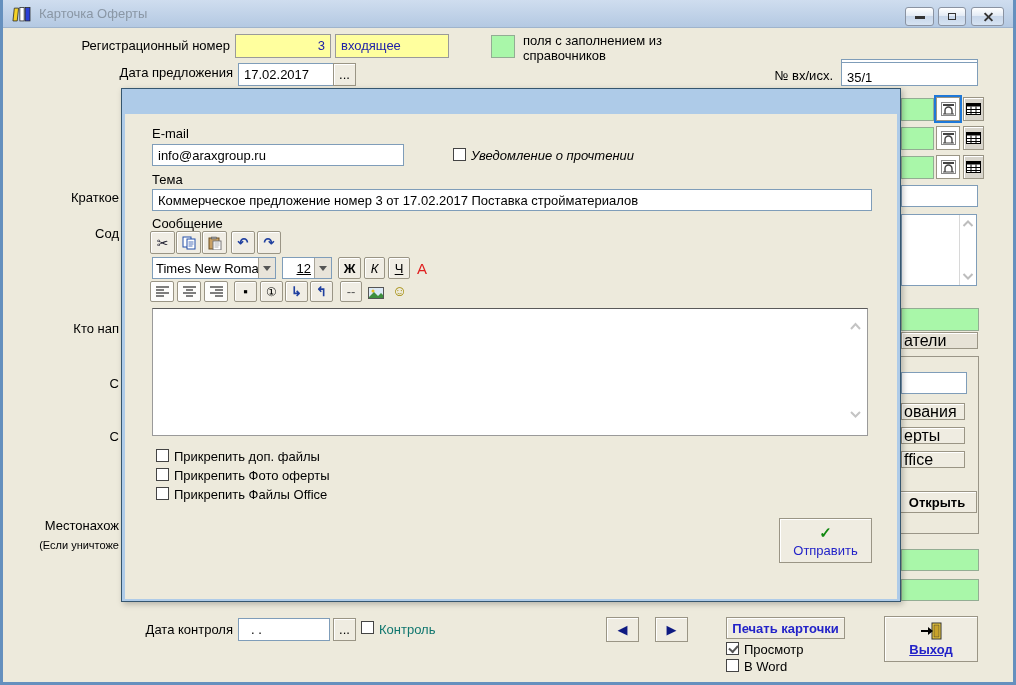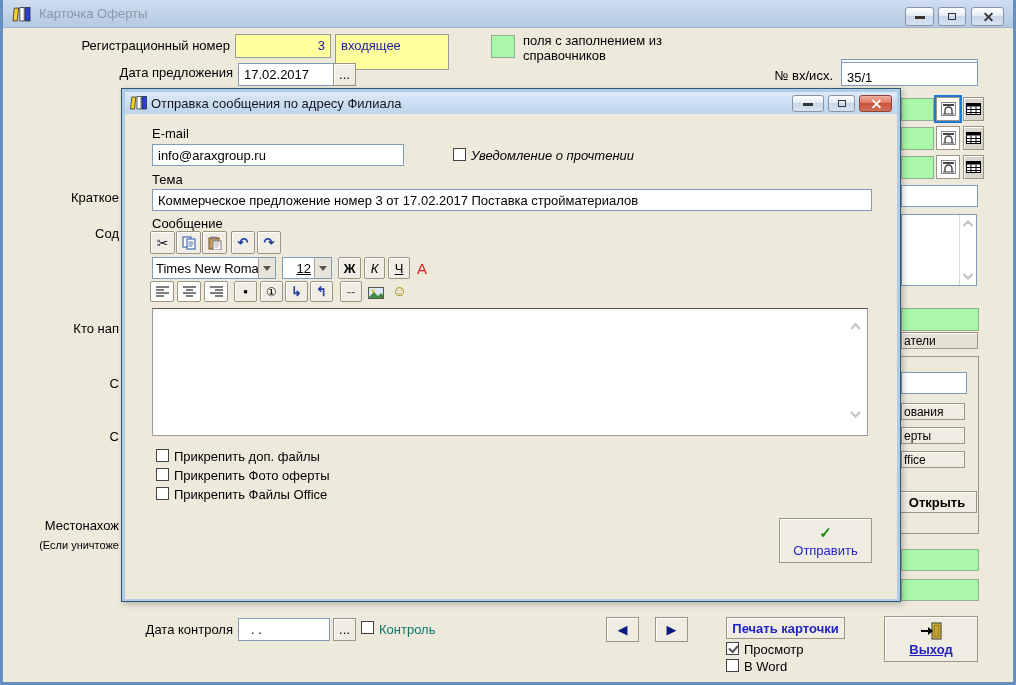--- a/index.html
+++ b/index.html
@@ -21,21 +21,21 @@
         background:linear-gradient(180deg,#FFFFFF,#E3EBF5 45%,#C8D7EA 50%,#D6E3F2);}
   .wbtn.red{background:linear-gradient(180deg,#F0B0A0,#E07A62 45%,#C9523E 50%,#D2715E);border-color:#8E4438;}
   .g-min{position:absolute;left:50%;top:50%;width:10px;height:3px;margin:-1px 0 0 -5px;background:#333;}
   .g-max{position:absolute;left:50%;top:50%;width:8px;height:7px;margin:-4px 0 0 -4px;border:1px solid #333;}
   .g-x i,.g-x b{position:absolute;left:50%;top:50%;width:11px;height:2px;margin:-1px 0 0 -5px;background:#333;}
   .g-x i{transform:rotate(45deg);} .g-x b{transform:rotate(-45deg);}
   .wbtn.red .g-x i,.wbtn.red .g-x b{background:#FFF;}
   
   .btn{position:absolute;background:#EFECE1;border:1px solid #9A9585;box-shadow:inset 1px 1px 0 #FFF;
        font-size:13px;color:#000;display:flex;align-items:center;justify-content:center;white-space:nowrap;overflow:hidden;}
-  .frag{justify-content:flex-start;padding-left:2px;font-size:12px;}
+  .frag{justify-content:flex-start;padding-left:2px;font-size:16px;}
   .blue-text{color:#2323C8;font-weight:bold;}
   
   .tb{position:absolute;height:23px;background:#F0EDE4;border:1px solid #9A9585;border-radius:2px;
       box-shadow:inset 1px 1px 0 #FFF;display:flex;align-items:center;justify-content:center;font-size:13px;}
   .tb.white{background:#FDFDFB;}
   .dd{position:absolute;height:22px;background:#FFF;border:1px solid #7F9DB9;display:flex;align-items:stretch;}
   .dd .txt{flex:1;padding:3px 3px 0;font-size:13px;overflow:hidden;white-space:nowrap;}
   .dd .arr{width:17px;background:#E8E4DA;border-left:1px solid #A8A498;display:flex;align-items:center;justify-content:center;}
   .tri{width:0;height:0;border:4px solid transparent;border-top:5px solid #555;margin-top:4px;}
   
@@ -75,21 +75,21 @@
     </div>
   <div class="wbtn" style="left:968px;top:7px;width:33px;height:19px;">
       <div class="g-x">
         <i></i>
         <b></b>
       </div>
     </div>
 
   <span class="lbl" style="left:0;top:38px;width:227px;text-align:right;">Регистрационный номер</span>
   <div class="field yellow" style="left:232px;top:34px;width:96px;height:24px;text-align:right;">3</div>
-  <div class="field yellow" style="left:332px;top:34px;width:114px;height:36px;">входящее</div>
+  <div class="field yellow" style="left:332px;top:34px;width:114px;height:24px;">входящее</div>
 
   <div class="greenbox" style="left:488px;top:35px;width:24px;height:23px;"></div>
   <span class="lbl" style="left:520px;top:33px;width:150px;white-space:normal;line-height:15px;">поля с заполнением из справочников</span>
 
   <div class="field" style="left:838px;top:33px;width:137px;height:24px;margin-top:26px;">вх</div>
 
   <span class="lbl" style="left:0;top:65px;width:230px;text-align:right;">Дата предложения</span>
   <div class="field" style="left:235px;top:63px;width:112px;height:23px;">17.02.2017</div>
   <div class="btn" style="left:330px;top:63px;width:23px;height:23px;">...</div>
 
@@ -205,40 +205,20 @@
     <svg width="24" height="18">
       <rect x="13" y="1" width="9" height="16" fill="#EFCB38" stroke="#333"></rect>
       <rect x="15" y="3" width="5" height="12" fill="#C8A22A" stroke="#333" stroke-width="0.5"></rect>
       <path d="M2 9 h8" stroke="#000" stroke-width="2"></path>
       <path d="M9 5 l5 4 -5 4 z" fill="#000"></path>
     </svg>
     <div class="blue-text ul" style="margin-top:2px;">Выход</div>
   </div>
 
   <div class="modal">
-    <div class="modal-titlebar">
-      <svg class="abs" style="left:5px;top:3px;" width="18" height="15" viewBox="0 0 18 15">
-        <rect x="2" y="2" width="4" height="12" fill="#F5D327" stroke="#222" stroke-width="0.7" transform="skewX(-6)"></rect>
-        <rect x="7" y="1.5" width="4" height="12.5" fill="#FFFFFF" stroke="#222" stroke-width="0.7"></rect>
-        <rect x="12" y="1.5" width="4.5" height="12.5" fill="#2B3FD6" stroke="#222" stroke-width="0.7"></rect>
-      </svg>
-      <span class="modal-title">Отправка сообщения по адресу Филиала</span>
-      <div class="wbtn" style="left:667px;top:3px;width:32px;height:17px;">
-          <div class="g-min"></div>
-        </div>
-      <div class="wbtn" style="left:703px;top:3px;width:27px;height:17px;">
-          <div class="g-max"></div>
-        </div>
-      <div class="wbtn red" style="left:734px;top:3px;width:33px;height:17px;">
-          <div class="g-x">
-            <i></i>
-            <b></b>
-          </div>
-        </div>
-    </div>
     <div class="modal-body"></div>
 
     <span class="lbl" style="left:30px;top:37px;">E-mail</span>
     <div class="field" style="left:30px;top:55px;width:252px;height:22px;">info@araxgroup.ru</div>
     <div class="cb" style="left:331px;top:59px;"></div>
     <span class="lbl" style="left:349px;top:59px;font-style:italic;">Уведомление о прочтении</span>
 
     <span class="lbl" style="left:30px;top:83px;">Тема</span>
     <div class="field" style="left:30px;top:100px;width:720px;height:22px;">Коммерческое предложение номер 3 от 17.02.2017 Поставка стройматериалов</div>
 

